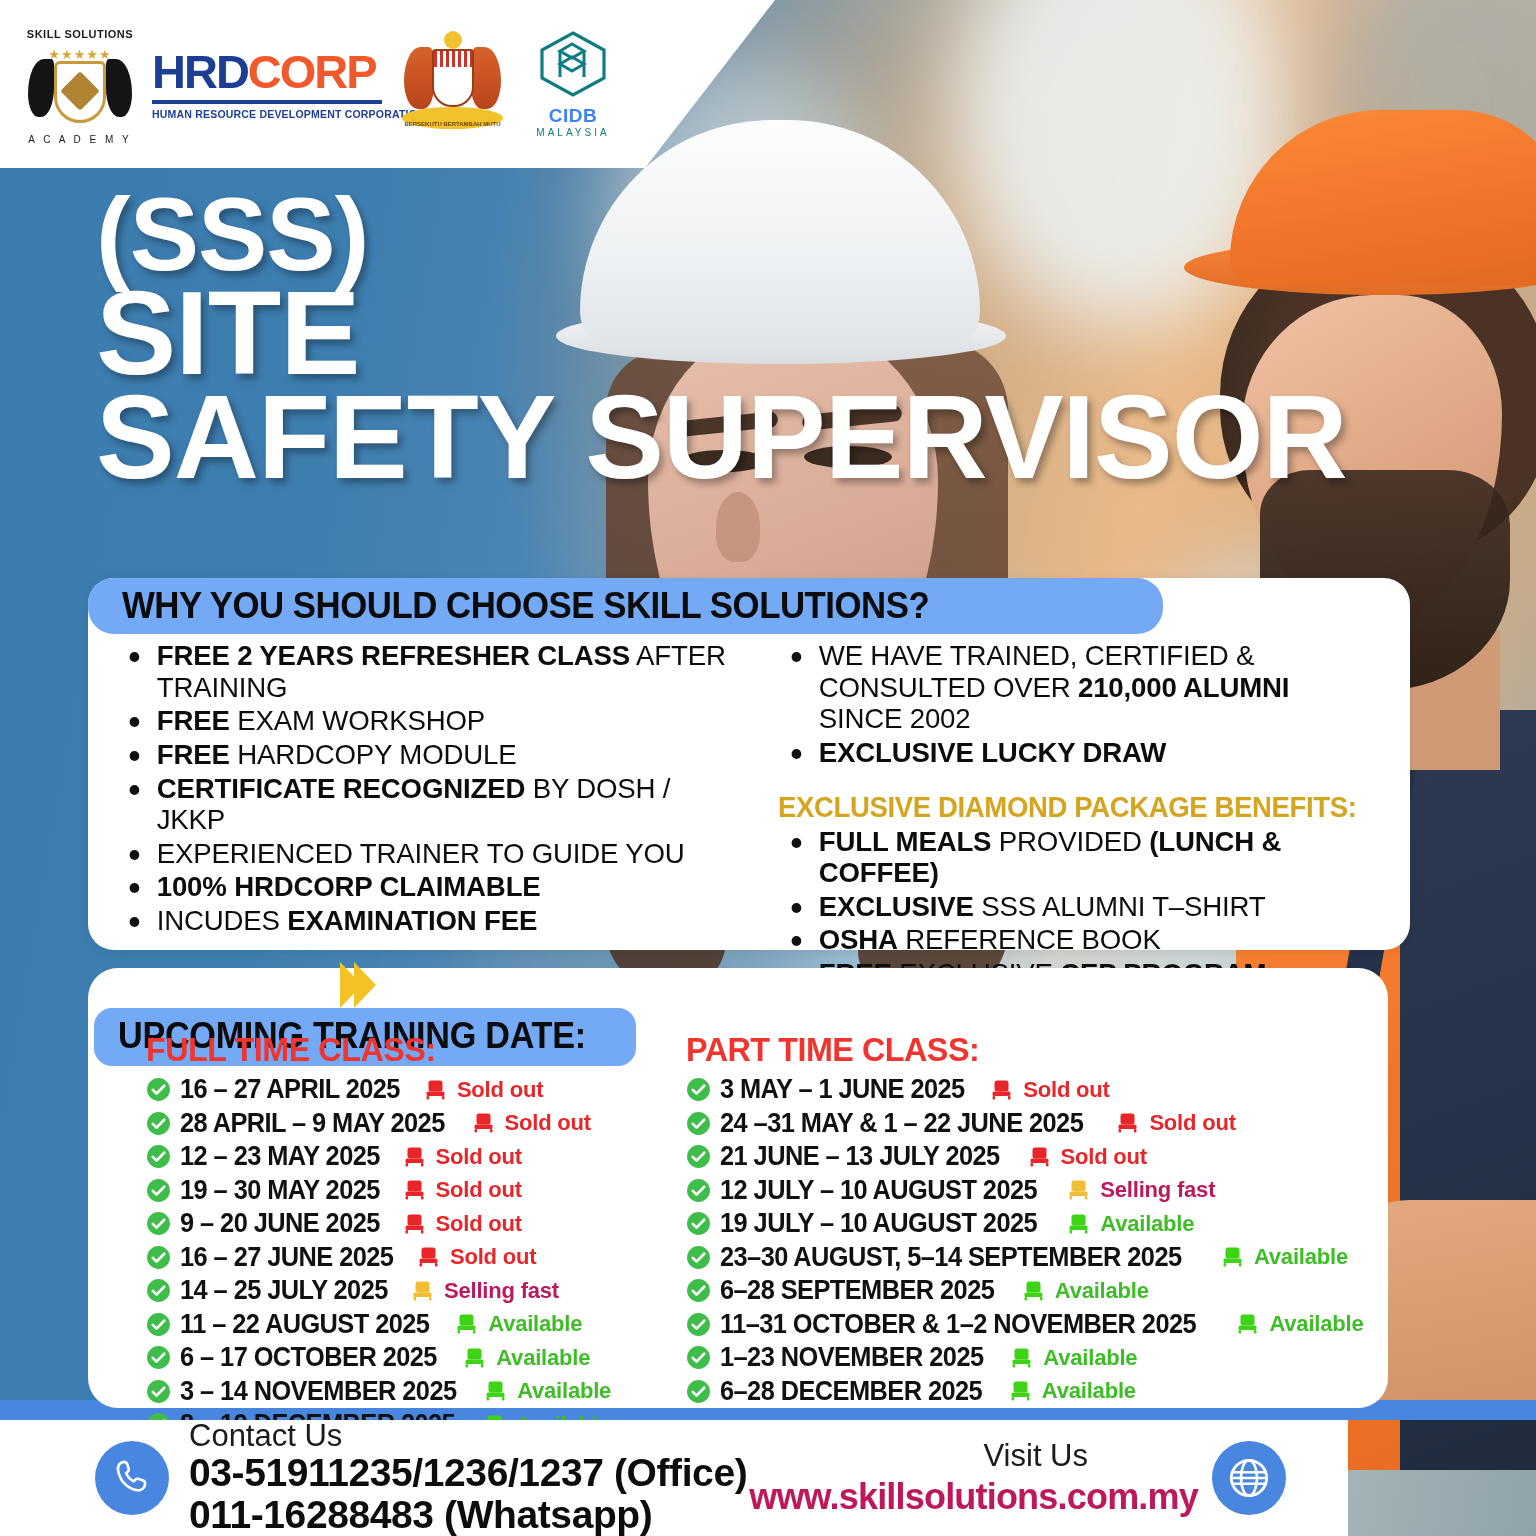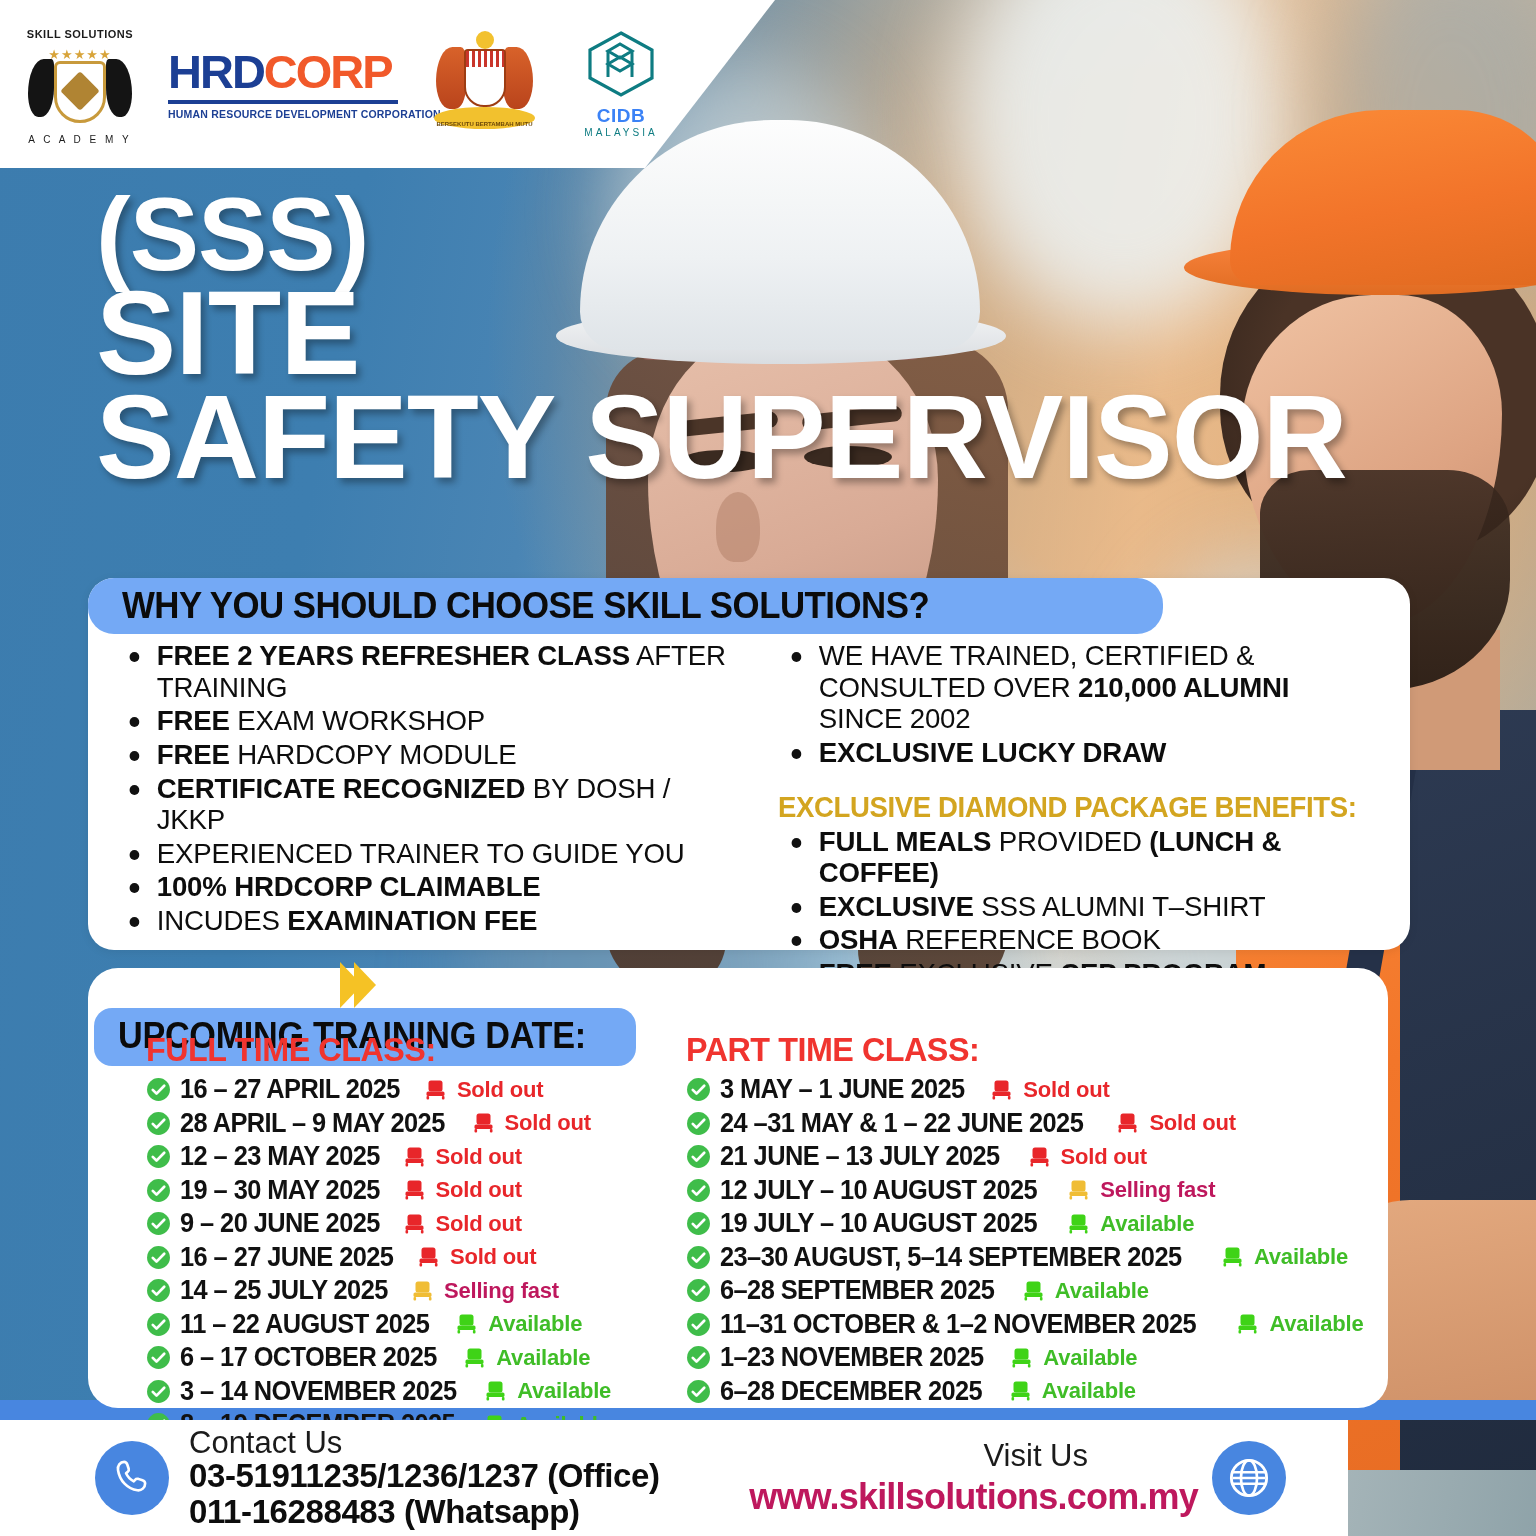--- a/index.html
+++ b/index.html
@@ -114,21 +114,21 @@
   }
 
   
   .header-bar {
     position: absolute; left: 0; top: 0; width: 775px; height: 168px;
     background: #ffffff;
     clip-path: polygon(0 0, 775px 0, 645px 168px, 0 168px);
     display: flex; align-items: center;
     z-index: 6;
   }
-  .logos { display: flex; align-items: center; gap: 34px; padding-left: 26px; }
+  .logos { display: flex; align-items: center; gap: 18px; padding-left: 26px; }
 
   
   .logo-ssa { position: relative; width: 108px; height: 118px; }
   .ssa-arc {
     position:absolute; left:0; top:2px; width:108px; height:44px;
     font-size: 11px; font-weight: bold; color:#1b1b1b; letter-spacing:.5px;
     text-align:center; line-height:14px;
   }
   .ssa-stars { position:absolute; left:18px; top:22px; width:72px; text-align:center; color:#d8a43a; font-size:13px; letter-spacing:1px; }
   .ssa-shield {
@@ -255,21 +255,21 @@
     position:absolute; left:0; top:1420px; width:1348px; height:116px;
     background:#ffffff; z-index:6; display:flex; align-items:center;
   }
   .f-left { display:flex; align-items:center; padding-left:95px; }
   .f-circle {
     width:74px; height:74px; border-radius:50%; background:#4886e0;
     display:flex; align-items:center; justify-content:center; flex:none;
   }
   .f-txt { margin-left:20px; }
   .f-label { font-size:31px; color:#1b1b1b; line-height:1.02; }
-  .f-strong { font-size:33px; font-weight:900; color:#0d0d0d; line-height:1.08; letter-spacing:-.4px; }
+  .f-strong { font-size:39px; font-weight:900; color:#0d0d0d; line-height:1.08; letter-spacing:-.4px; }
   .f-right { margin-left:auto; display:flex; align-items:center; padding-right:62px; }
   .f-site { font-size:36px; font-weight:900; color:#be185d; letter-spacing:-.8px; }
   .f-visit-wrap { display:flex; flex-direction:column; align-items:flex-end; margin-right:0; }
   .f-visit { font-size:31px; color:#1b1b1b; margin-bottom:2px; margin-right:110px; }
   .f-globe { width:74px; height:74px; border-radius:50%; background:#4886e0; display:flex; align-items:center; justify-content:center; margin-left:14px; flex:none; }
 </style>
 </head>
 <body>
 
 <div id="poster">

